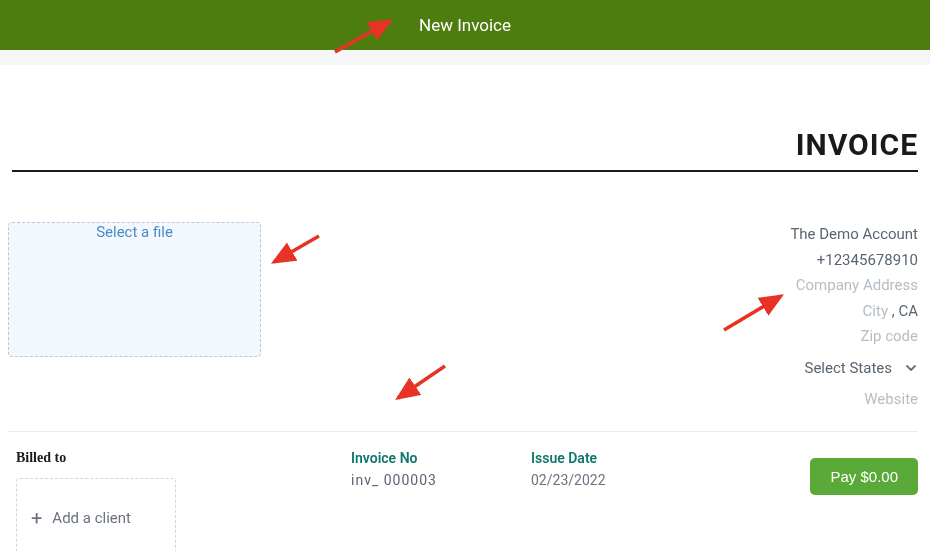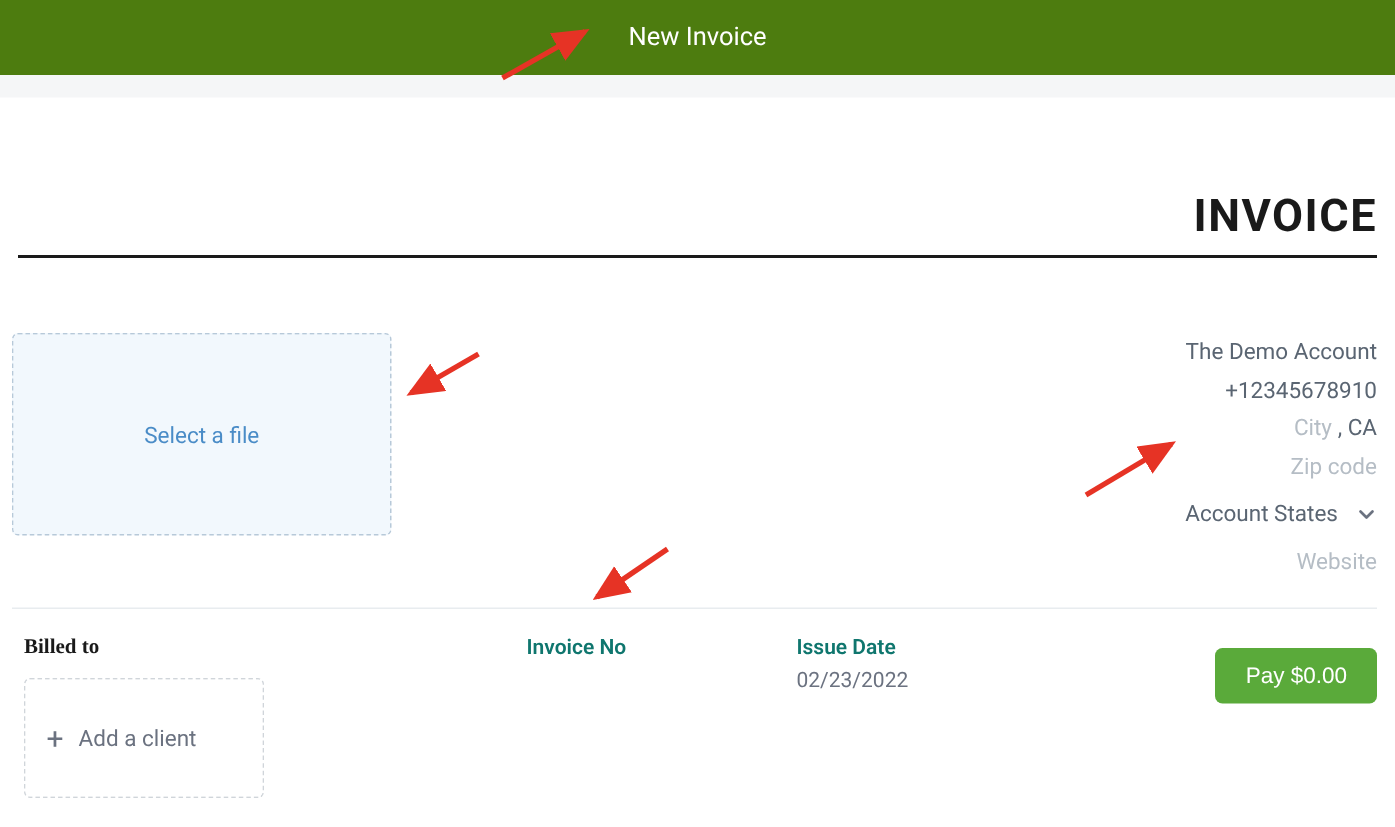--- a/index.html
+++ b/index.html
@@ -6,21 +6,21 @@
     body { font-family: -apple-system, BlinkMacSystemFont, "Segoe UI", Roboto, sans-serif; background: #fff; width: 930px; height: 551px; overflow: hidden; position: relative; }
     
     .topbar { background: #4d7c0f; height: 50px; display: flex; align-items: center; justify-content: center; color: #fff; font-size: 17px; font-weight: 400; }
     .gray-strip { background: #f5f6f7; height: 15px; }
     
     .invoice-title { text-align: right; font-size: 30px; font-weight: 700; color: #1a1a1a; letter-spacing: 1px; margin: 62px 12px 0 0; padding-bottom: 8px; }
     .title-underline { border-bottom: 2px solid #1a1a1a; margin: 0 12px; }
     
     .upper-row { display: flex; justify-content: space-between; margin: 50px 12px 0 8px; }
     
-    .file-select { width: 253px; height: 135px; border: 1px dashed #b7c9d9; background: #f2f8fd; border-radius: 4px; display: flex; align-items: center; justify-content: center; cursor: pointer; }
+    .file-select { width: 253px; height: 135px; border: 1px dashed #b7c9d9; background: #f2f8fd; border-radius: 4px; display: flex; align-items: flex-start; justify-content: center; cursor: pointer; }
     .file-select-text { color: #4a8cc7; font-size: 15px; }
     
     .company-info { text-align: right; color: #6b7280; font-size: 15px; line-height: 1.7; }
     .company-info .dark { color: #5a6572; }
     .company-info .light { color: #b5bdc5; }
     .country-row { display: flex; align-items: center; justify-content: flex-end; gap: 12px; color: #5a6572; margin-top: 6px; cursor: pointer; }
     .chevron { display: inline-block; }
     .chevron svg { display: block; }
     
     .divider { border-top: 1px solid #e8ecef; margin: 18px 12px 0 8px; }
@@ -57,28 +57,29 @@
 <div class="invoice-title">INVOICE</div>
 <div class="title-underline"></div>
 
 <div class="upper-row">
   <div class="file-select">
     <span class="file-select-text">Select a file</span>
   </div>
   <div class="company-info">
     <div class="dark">The Demo Account</div>
     <div class="dark">+12345678910</div>
+    <div class="light">Company Address</div>
     <div>
       <span class="light">City</span>
       <span class="dark">,</span>
       <span class="dark">CA</span>
     </div>
     <div class="light">Zip code</div>
     <div class="country-row">
-      <span>Account States</span>
+      <span>Select States</span>
       <span class="chevron">
         <svg width="14" height="14" viewBox="0 0 14 14">
             <path d="M3 5 L7 9 L11 5" stroke="#6b7280" stroke-width="1.8" fill="none" stroke-linecap="round" stroke-linejoin="round"></path>
           </svg>
       </span>
     </div>
     <div class="light" style="margin-top:6px;">Website</div>
   </div>
 </div>
 
@@ -88,20 +89,24 @@
   <div class="billed-col">
     <div class="billed-label">Billed to</div>
     <div class="add-client">
       <span class="plus-icon">+</span>
       <span>Add a client</span>
     </div>
   </div>
 
   <div class="invoice-no-col">
     <div class="field-label">Invoice No</div>
+    <div class="field-value">
+      <span>inv_</span>
+      <span>000003</span>
+    </div>
   </div>
 
   <div class="dates-col">
     <div class="date-block">
       <div class="field-label">Issue Date</div>
       <div class="date-value">02/23/2022</div>
     </div>
   </div>
 
   <button class="pay-btn">Pay $0.00</button>

